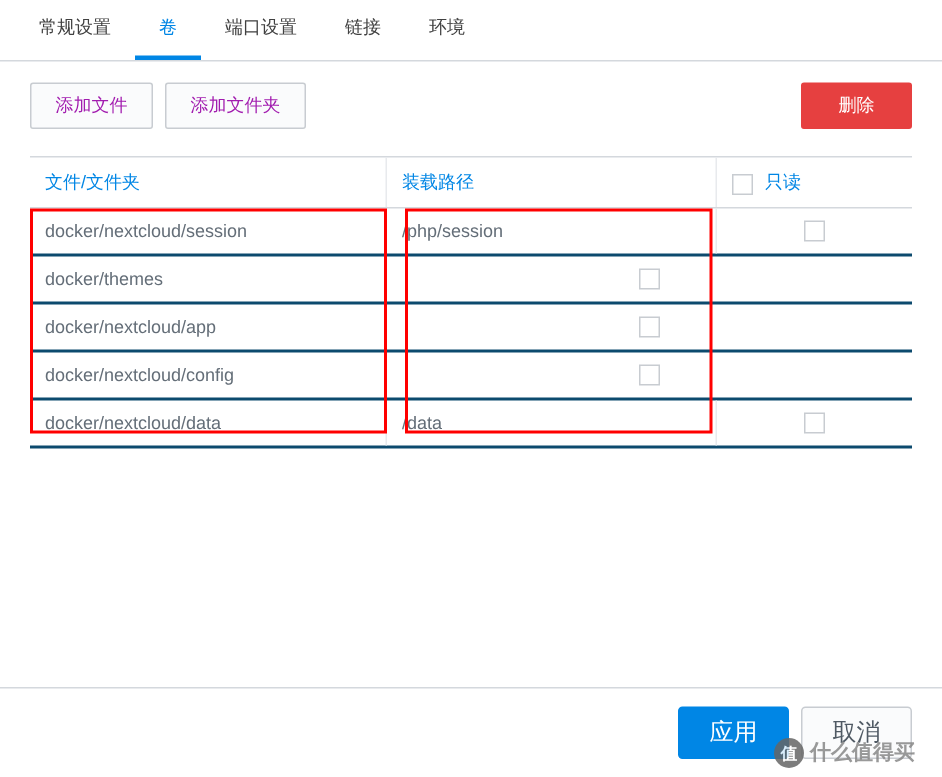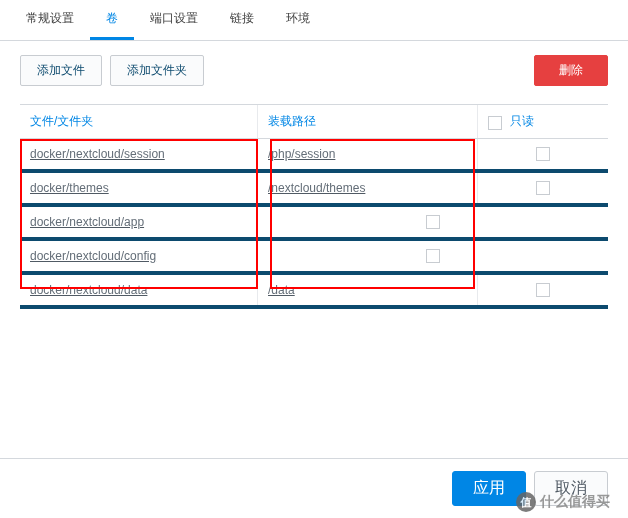--- a/index.html
+++ b/index.html
@@ -3,33 +3,33 @@
   <meta charset="utf-8">
   <style>
     * { margin: 0; padding: 0; box-sizing: border-box; }
     body { font-family: Arial, "Microsoft YaHei", sans-serif; font-size: 12px; color: #505a64; background: #fff; width: 628px; height: 518px; position: relative; overflow: hidden; }
     
     .tabs { display: flex; border-bottom: 1px solid #d4d8dd; padding: 0 10px; background: #fff; }
     .tab { padding: 10px 16px; cursor: pointer; color: #404040; border-bottom: 3px solid transparent; }
     .tab.active { color: #0086e5; border-bottom: 3px solid #0086e5; }
     
     .toolbar { display: flex; padding: 14px 20px; gap: 8px; }
-    .btn { padding: 6px 16px; border: 1px solid #c8ccd1; background: #fafbfc; cursor: pointer; font-size: 12px; color: #0c4a6e; border-radius: 2px; }
+    .btn { padding: 6px 16px; border: 1px solid #c8ccd1; background: #fafbfc; cursor: pointer; font-size: 12px; color: #a21caf; border-radius: 2px; }
     .btn-danger { background: #e64040; border-color: #e64040; color: #fff; margin-left: auto; padding: 6px 24px; }
     
     .table-wrap { padding: 4px 20px; }
     .table-header { display: flex; border-top: 1px solid #d4d8dd; border-bottom: 1px solid #d4d8dd; background: #fff; }
     .th { padding: 8px 10px; color: #0086e5; font-weight: normal; border-right: 1px solid #e8eaed; }
     .th:last-child { border-right: none; }
     .col1 { width: 238px; }
     .col2 { width: 220px; }
     .col3 { flex: 1; display: flex; align-items: flex-end; gap: 8px; }
     
     .table-body { position: relative; }
-    .row { display: flex; border-bottom: 4px solid #0c4a6e; text-decoration: underline; }
+    .row { display: flex; border-bottom: 2px solid #0c4a6e; }
     .td { padding: 8px 10px; color: #646e78; border-right: 1px solid #e8eaed; }
     .td:last-child { border-right: none; }
     .td.col3 { display: flex; justify-content: center; align-items: center; }
     
     .checkbox { width: 14px; height: 14px; border: 1px solid #c8ccd1; background: #fff; display: inline-block; cursor: pointer; }
     
     .highlight-box { position: absolute; border: 2px solid #ff0000; pointer-events: none; }
     .highlight1 { left: 0; top: 0; width: 238px; height: 150px; }
     .highlight2 { left: 250px; top: 0; width: 205px; height: 150px; }
     
@@ -69,21 +69,20 @@
   <div class="table-body">
     <div class="row">
       <div class="td col1">docker/nextcloud/session</div>
       <div class="td col2">/php/session</div>
       <div class="td col3">
           <span class="checkbox"></span>
         </div>
     </div>
     <div class="row">
       <div class="td col1">docker/themes</div>
-      <div class="td col2">/nextcloud/themes</div>
       <div class="td col3">
           <span class="checkbox"></span>
         </div>
     </div>
     <div class="row">
       <div class="td col1">docker/nextcloud/app</div>
       <div class="td col3">
           <span class="checkbox"></span>
         </div>
     </div>

